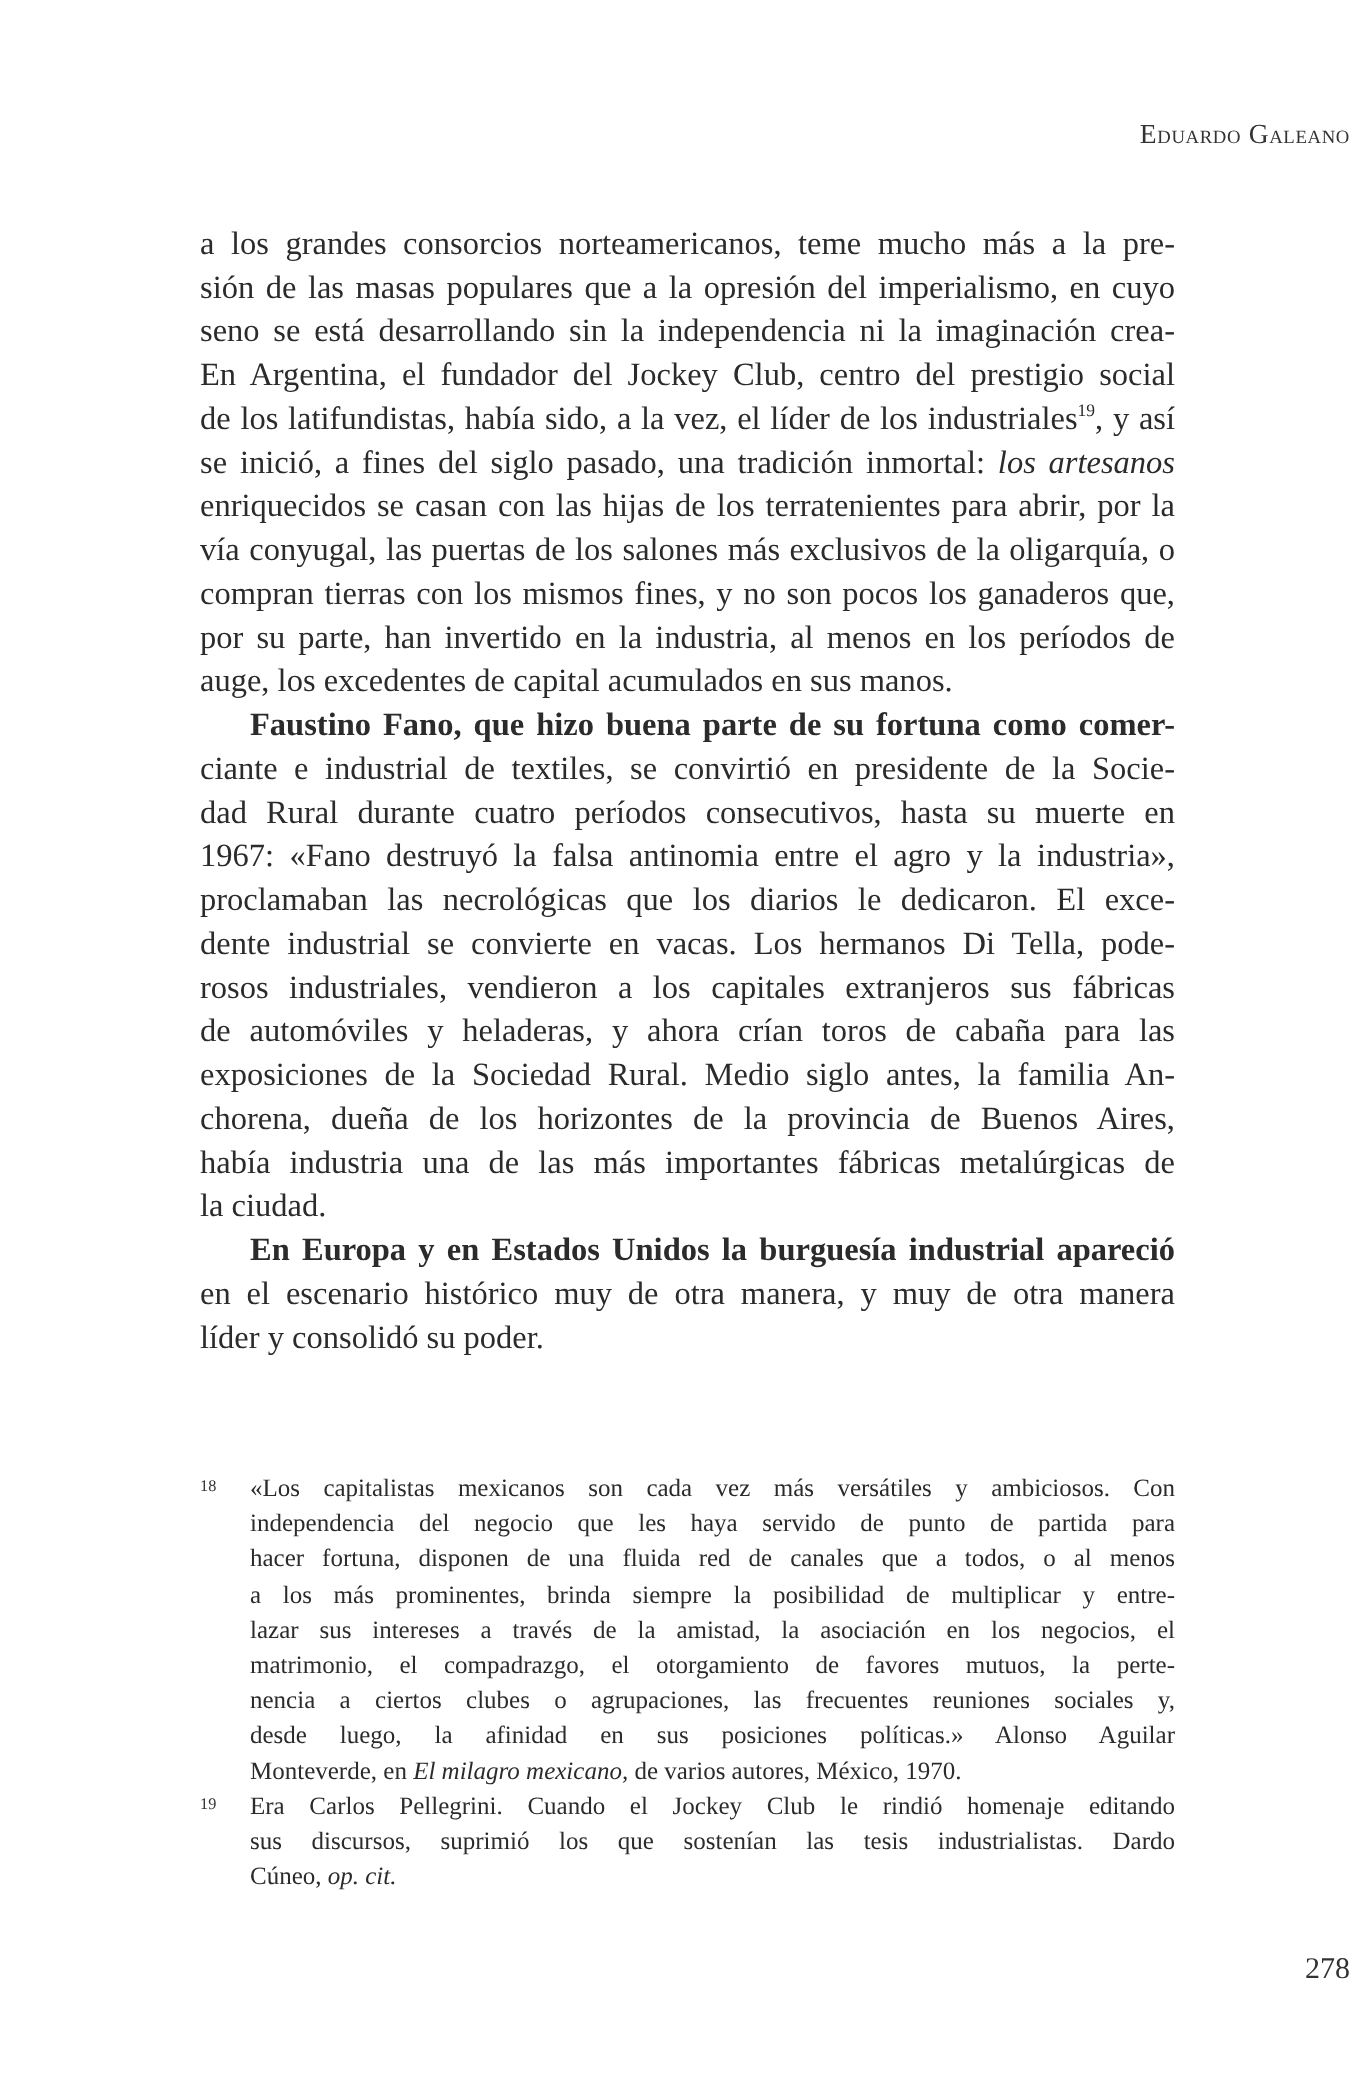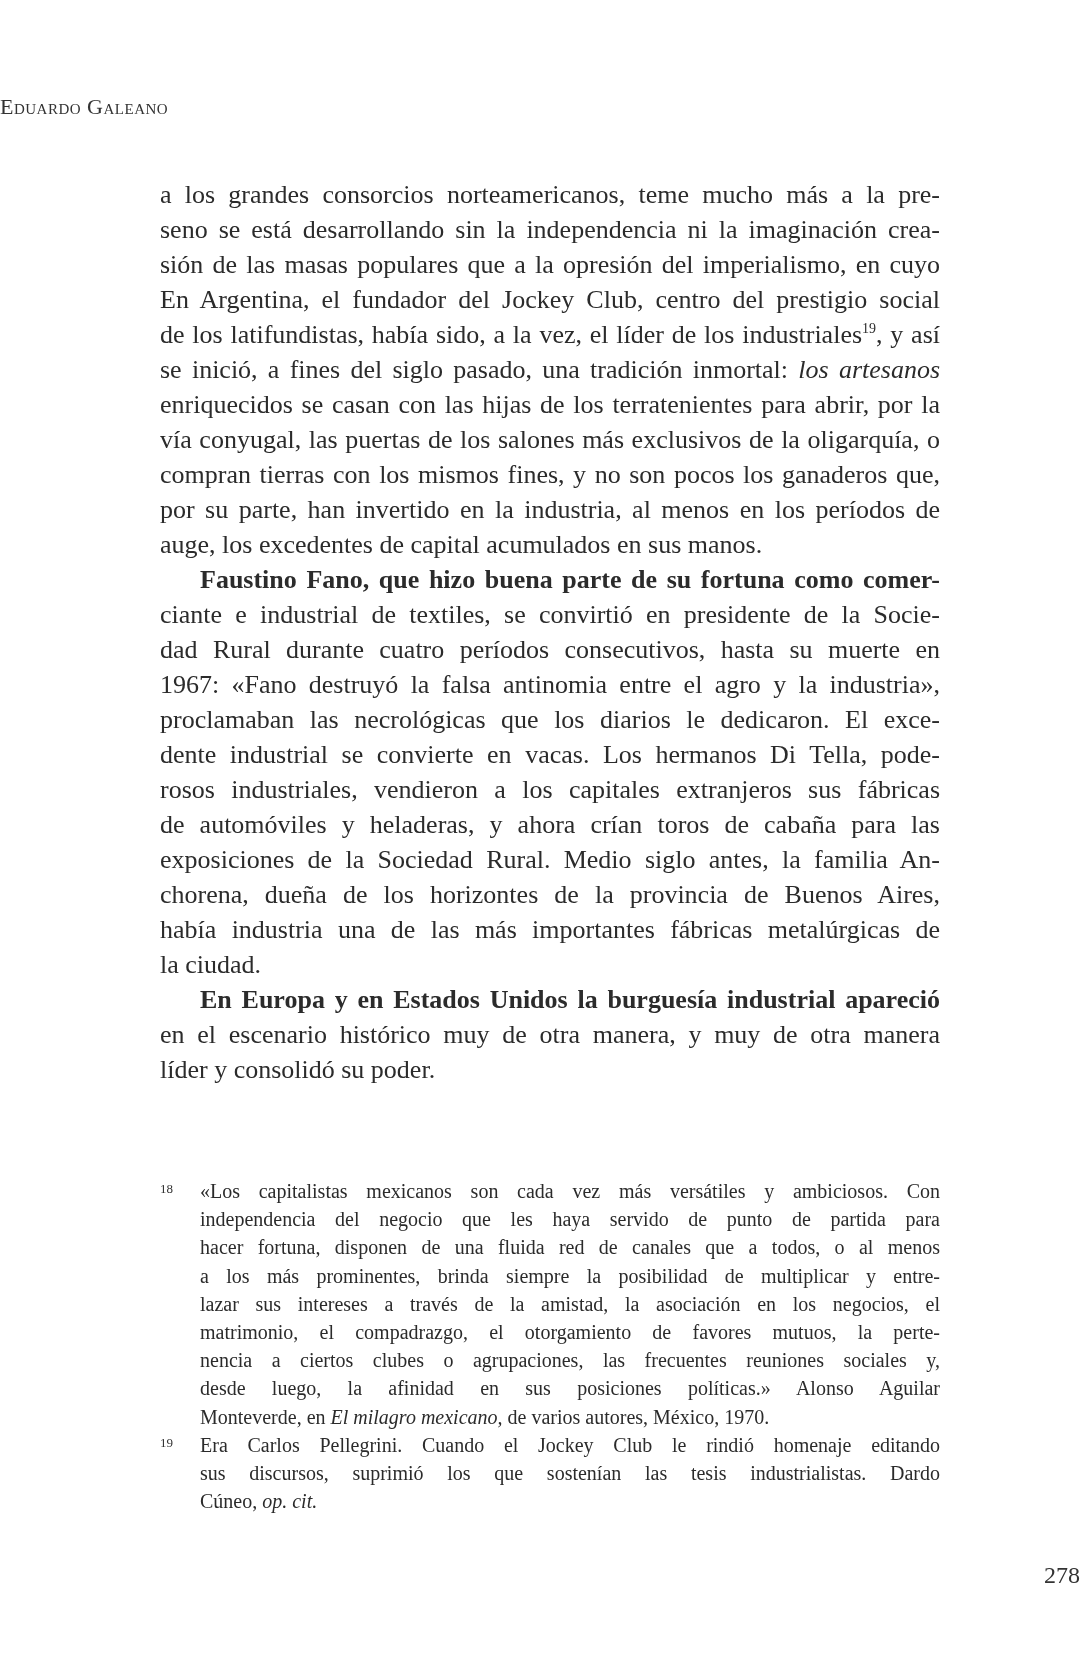--- a/index.html
+++ b/index.html
@@ -1,18 +1,18 @@
 <!DOCTYPE html>
 <html><head>
 <meta charset="utf-8">
 <style>
   html, body { margin: 0; padding: 0; background: #ffffff; }
   body { width: 1080px; height: 1677px; position: relative; overflow: hidden;
          font-family: "Liberation Serif", "DejaVu Serif", serif; color: #2b2b2b; }
-  .header { position: absolute; top: 94px; left: 0; width: 1080px; text-align: left;
+  .header { position: absolute; top: 94px; left: 0; width: 1080px; text-align: right;
             font-size: 22px; letter-spacing: 0.5px; font-variant: small-caps; color: #333; }
   .body-col { position: absolute; left: 160px; width: 780px; top: 177px; }
   .line { height: 35px; line-height: 35px; font-size: 26px; white-space: nowrap;
           text-align: justify; text-align-last: justify; overflow: visible; }
   .line.last { text-align-last: left; }
   .line.indent { padding-left: 40px; font-weight: bold; }
   .line.ital { }
   sup { font-size: 14px; line-height: 0; vertical-align: 10px; }
   .fn-block { position: absolute; left: 160px; width: 780px; top: 1177px; }
   .fn { position: relative; }
@@ -26,22 +26,22 @@
                  font-size: 24px; color: #333; }
 </style>
 </head>
 <body>
 
 <div class="header">Eduardo Galeano</div>
 
 <div class="body-col">
 
   <div class="line">a los grandes consorcios norteamericanos, teme mucho más a la pre-</div>
+  <div class="line">sión de las masas populares que a la opresión del imperialismo, en cuyo</div>
   <div class="line">seno se está desarrollando sin la independencia ni la imaginación crea-</div>
-  <div class="line">sión de las masas populares que a la opresión del imperialismo, en cuyo</div>
   <div class="line">En Argentina, el fundador del Jockey Club, centro del prestigio social</div>
   <div class="line"><span>de los latifundistas, había sido, a la vez, el líder de los industriales</span><sup>19</sup><span>, y así</span></div>
   <div class="line"><span>se inició, a fines del siglo pasado, una tradición inmortal: </span><span class="it">los artesanos</span></div>
   <div class="line ital">enriquecidos se casan con las hijas de los terratenientes para abrir, por la</div>
   <div class="line ital">vía conyugal, las puertas de los salones más exclusivos de la oligarquía, o</div>
   <div class="line ital">compran tierras con los mismos fines, y no son pocos los ganaderos que,</div>
   <div class="line ital">por su parte, han invertido en la industria, al menos en los períodos de</div>
   <div class="line ital last">auge, los excedentes de capital acumulados en sus manos.</div>
 
   <div class="line indent">Faustino Fano, que hizo buena parte de su fortuna como comer-</div>

